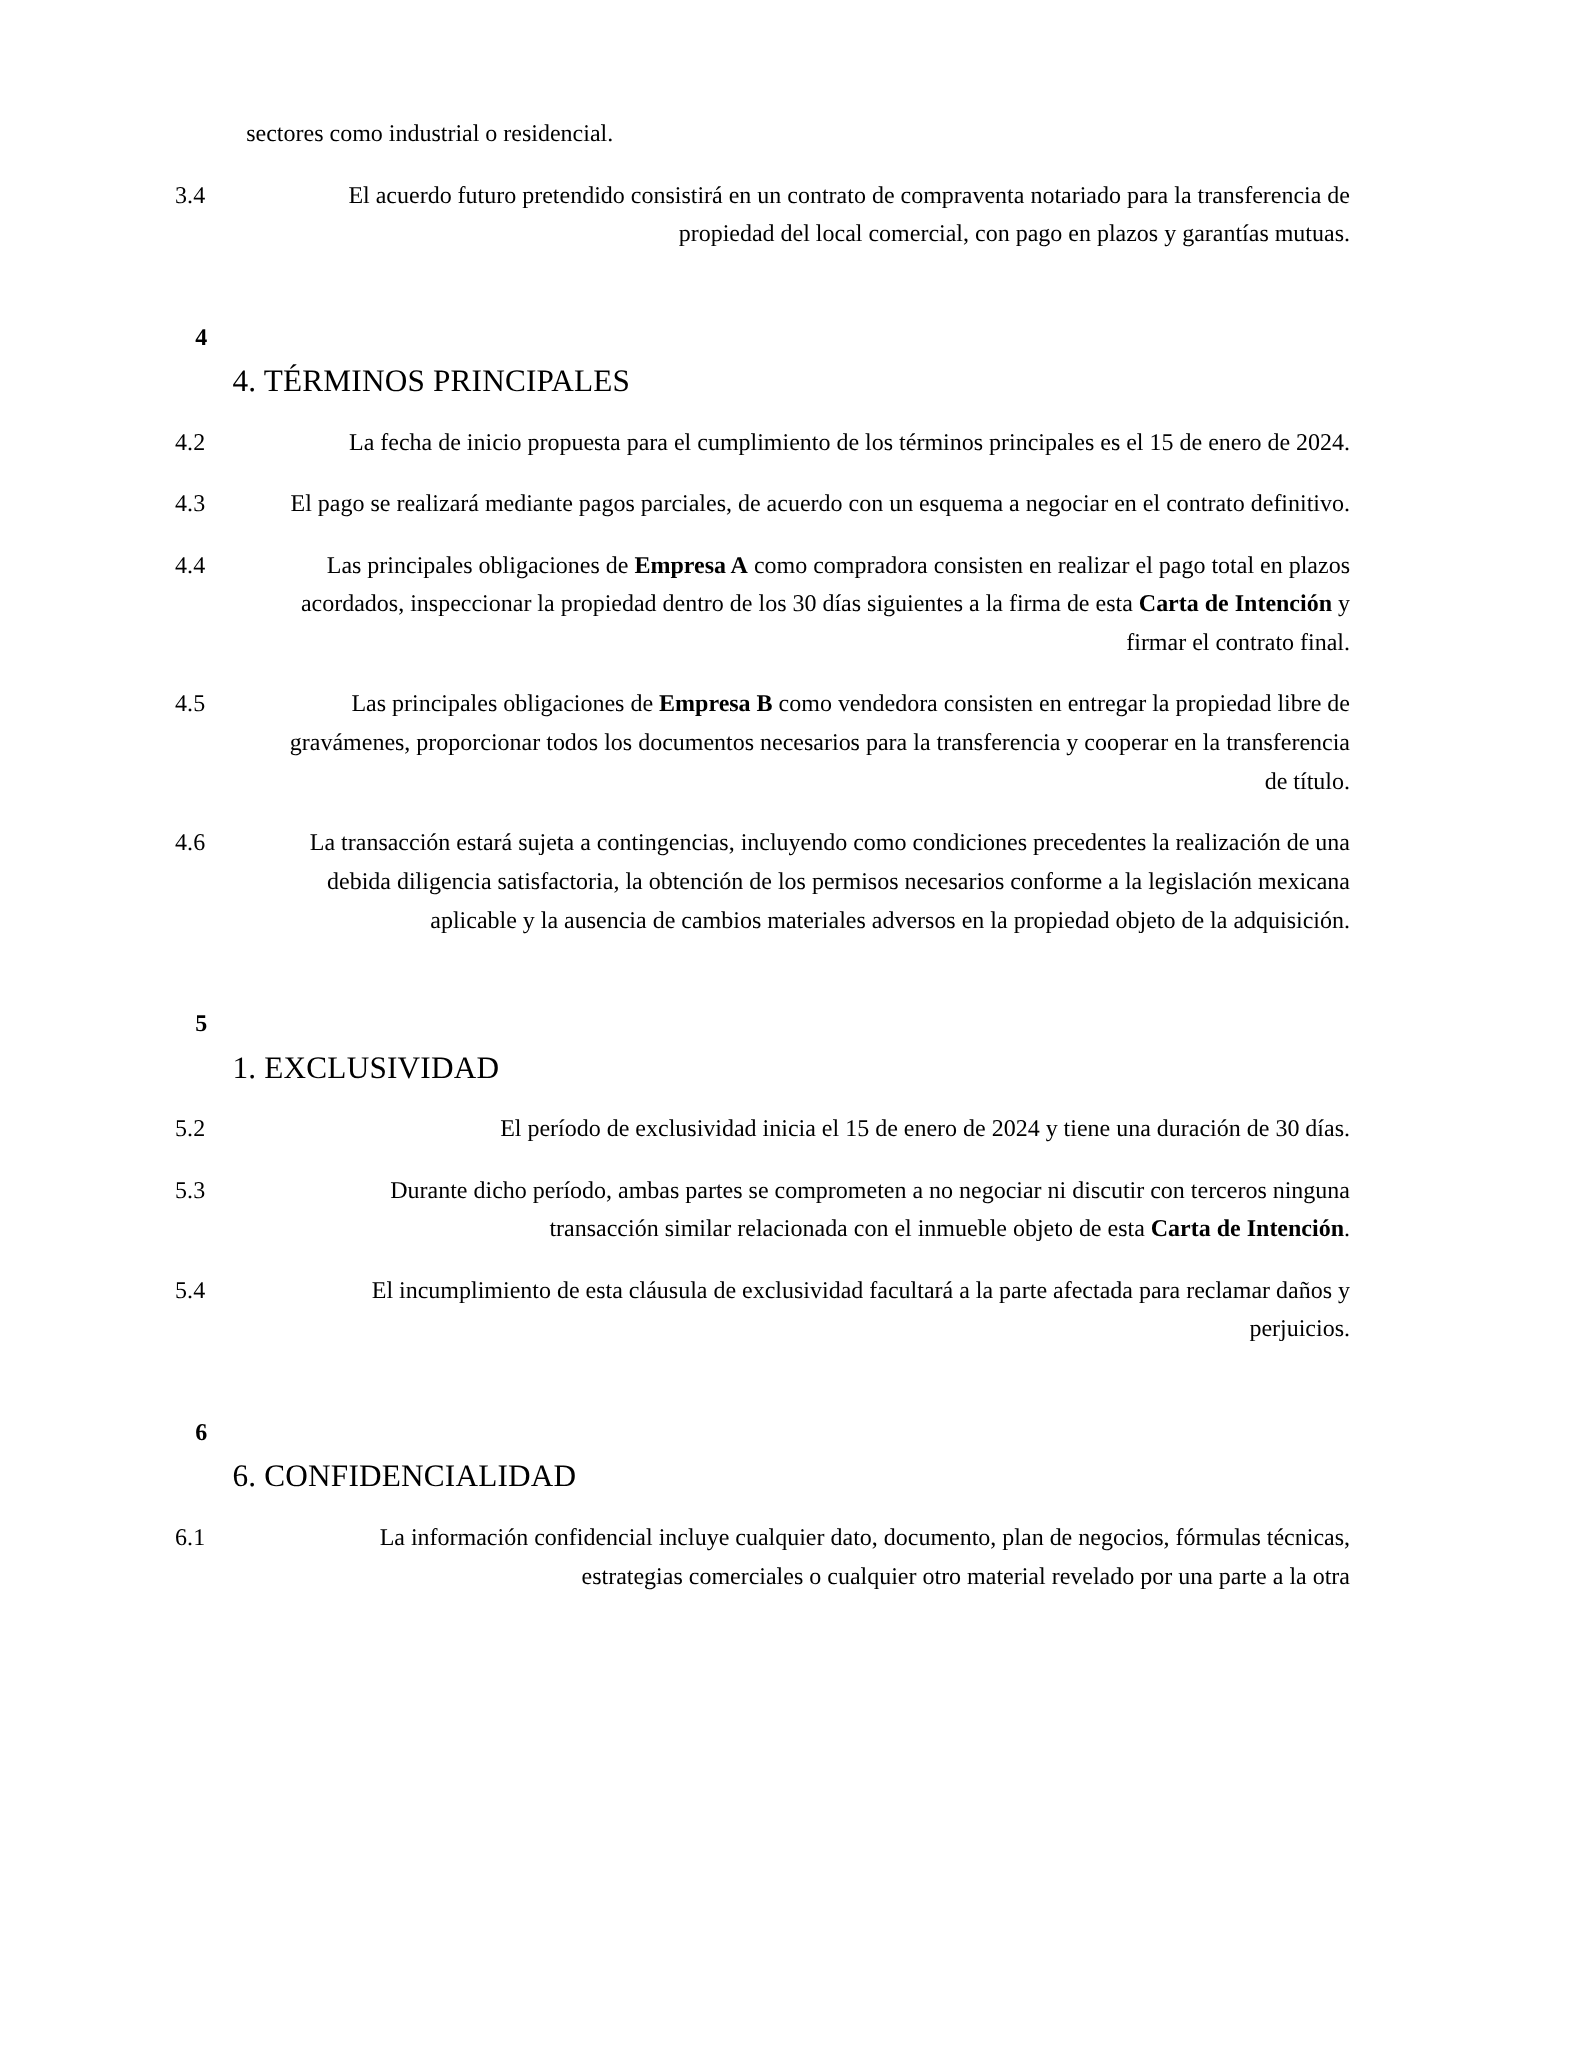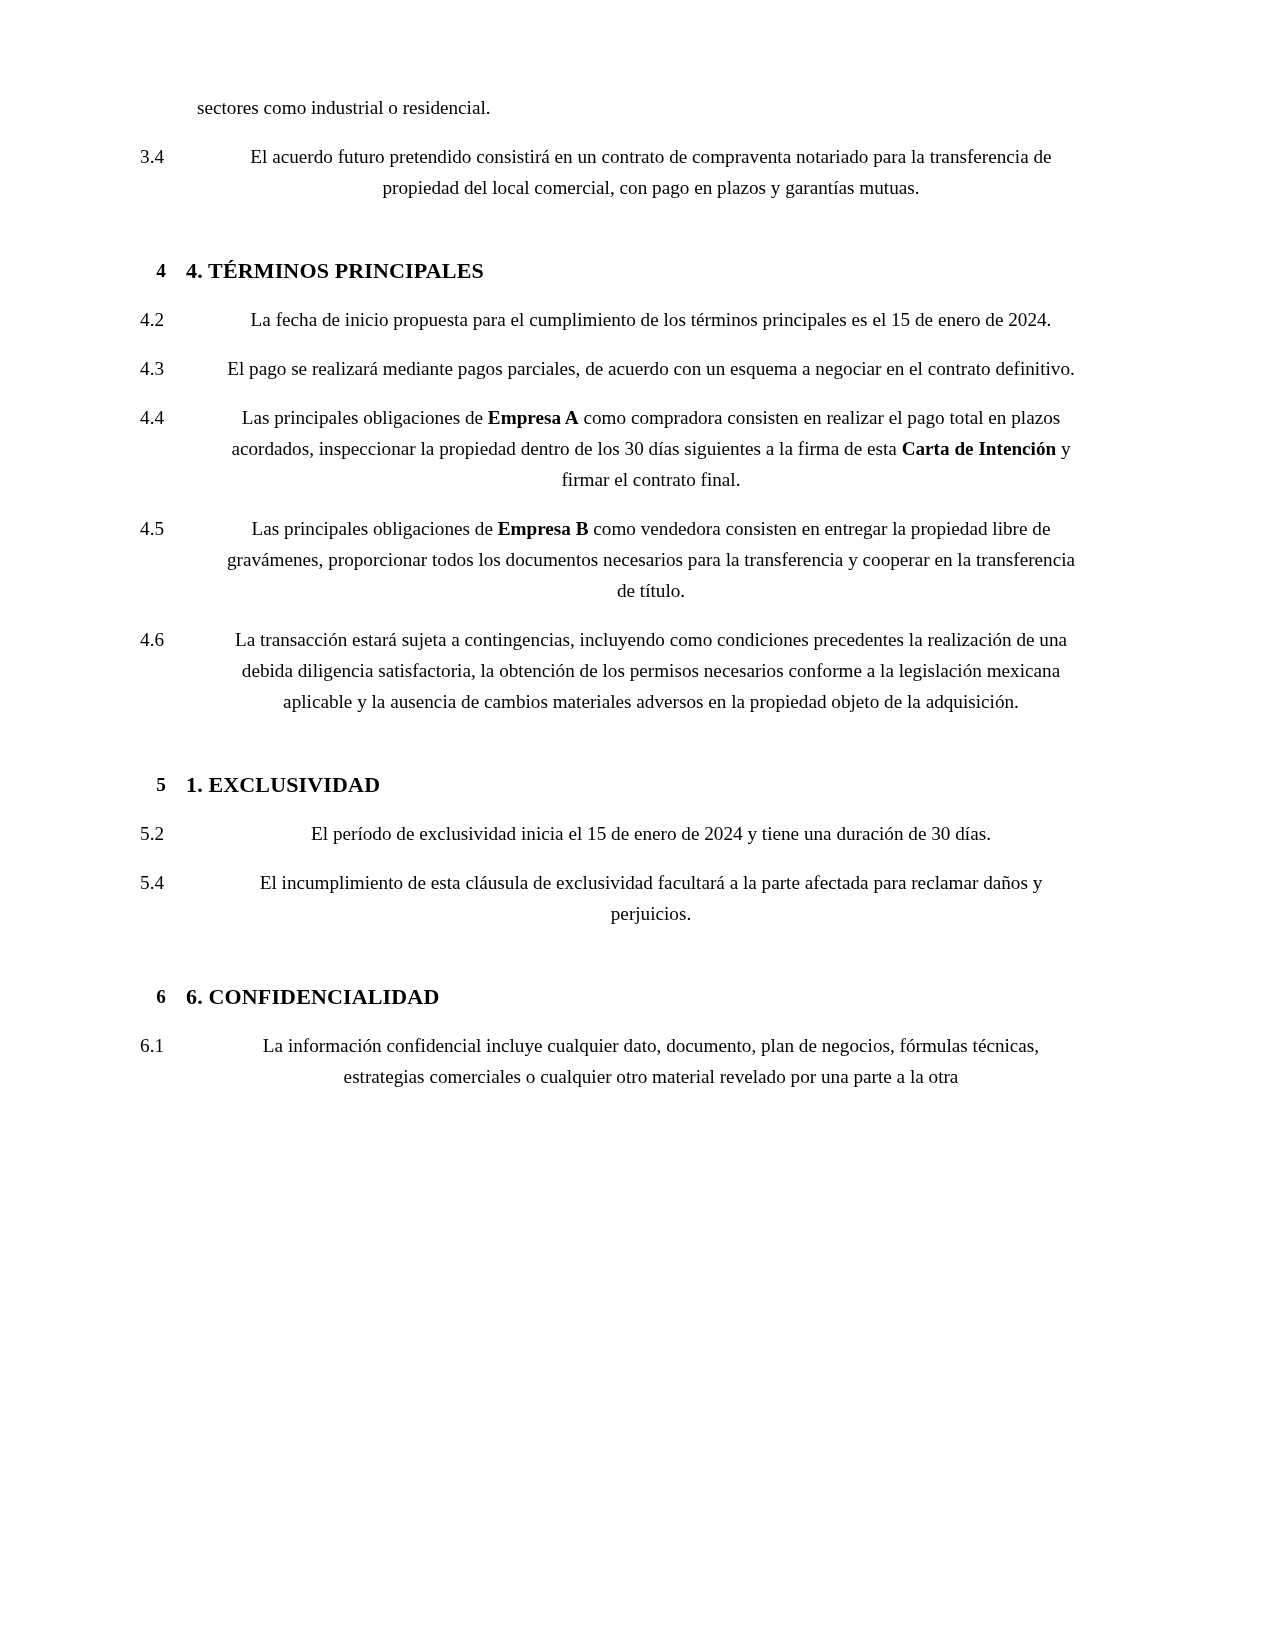--- a/index.html
+++ b/index.html
@@ -45,21 +45,21 @@
     width: 46px;
     text-align: left;
     font-size: 19.2px;
     line-height: 31px;
     letter-spacing: 0.1px;
   }
   .clause-body {
     flex: 1 1 auto;
     font-size: 19.2px;
     line-height: 31px;
-    text-align: center;
+    text-align: right;
     max-width: 884px;
     margin-left: 36px;
   }
   .clause-body b { font-weight: bold; }
 
   
   .heading {
     display: flex;
     align-items: flex-start;
     margin-top: 52px;
@@ -70,24 +70,25 @@
     width: 46px;
     text-align: center;
     font-size: 19.2px;
     line-height: 31px;
     font-weight: bold;
     padding-right: 4px;
     box-sizing: border-box;
   }
   .heading-text {
     flex: 1 1 auto;
-    font-size: 22px;
+    font-size: 25px;
     line-height: 31px;
-    font-weight: bold;
+    font-weight: normal;
     letter-spacing: 0.15px;
+    margin-top: 35px;
   }
 </style>
 </head>
 <body>
 
 <div class="page">
   <div class="content">
 
     <p class="cont-line">sectores como industrial o residencial.</p>
 
@@ -122,20 +123,24 @@
         </div>
         <div class="heading">
           <div class="heading-num">5</div>
           <div class="heading-text">1. EXCLUSIVIDAD</div>
         </div>
         <div class="clause">
           <div class="clause-num">5.2</div>
           <div class="clause-body">El período de exclusividad inicia el 15 de enero de 2024 y tiene una duración de 30 días.</div>
         </div>
         <div class="clause">
+          <div class="clause-num">5.3</div>
+          <div class="clause-body"><span>Durante dicho período, ambas partes se comprometen a no negociar ni discutir con terceros ninguna transacción similar relacionada con el inmueble objeto de esta </span><b>Carta de Intención</b><span>.</span></div>
+        </div>
+        <div class="clause">
           <div class="clause-num">5.4</div>
           <div class="clause-body">El incumplimiento de esta cláusula de exclusividad facultará a la parte afectada para reclamar daños y perjuicios.</div>
         </div>
         <div class="heading">
           <div class="heading-num">6</div>
           <div class="heading-text">6. CONFIDENCIALIDAD</div>
         </div>
         <div class="clause">
           <div class="clause-num">6.1</div>
           <div class="clause-body">La información confidencial incluye cualquier dato, documento, plan de negocios, fórmulas técnicas, estrategias comerciales o cualquier otro material revelado por una parte a la otra</div>

